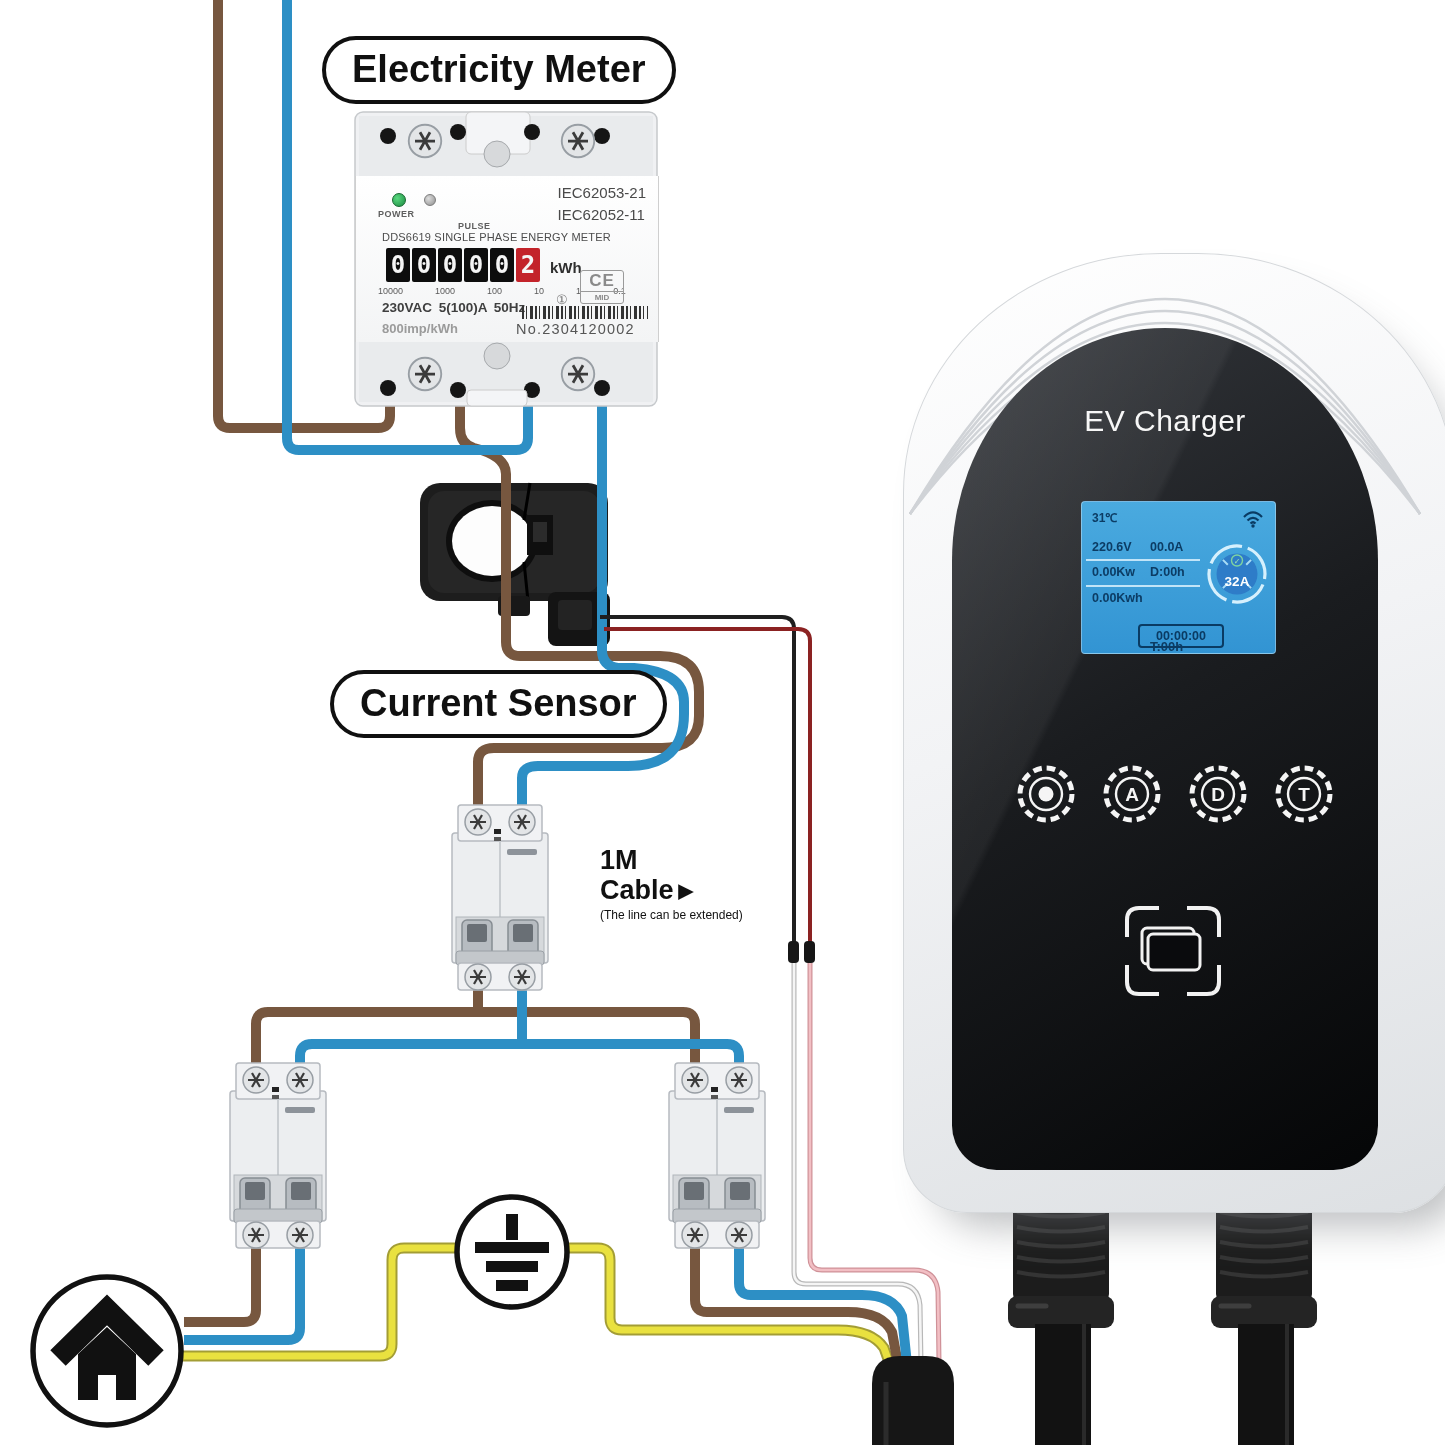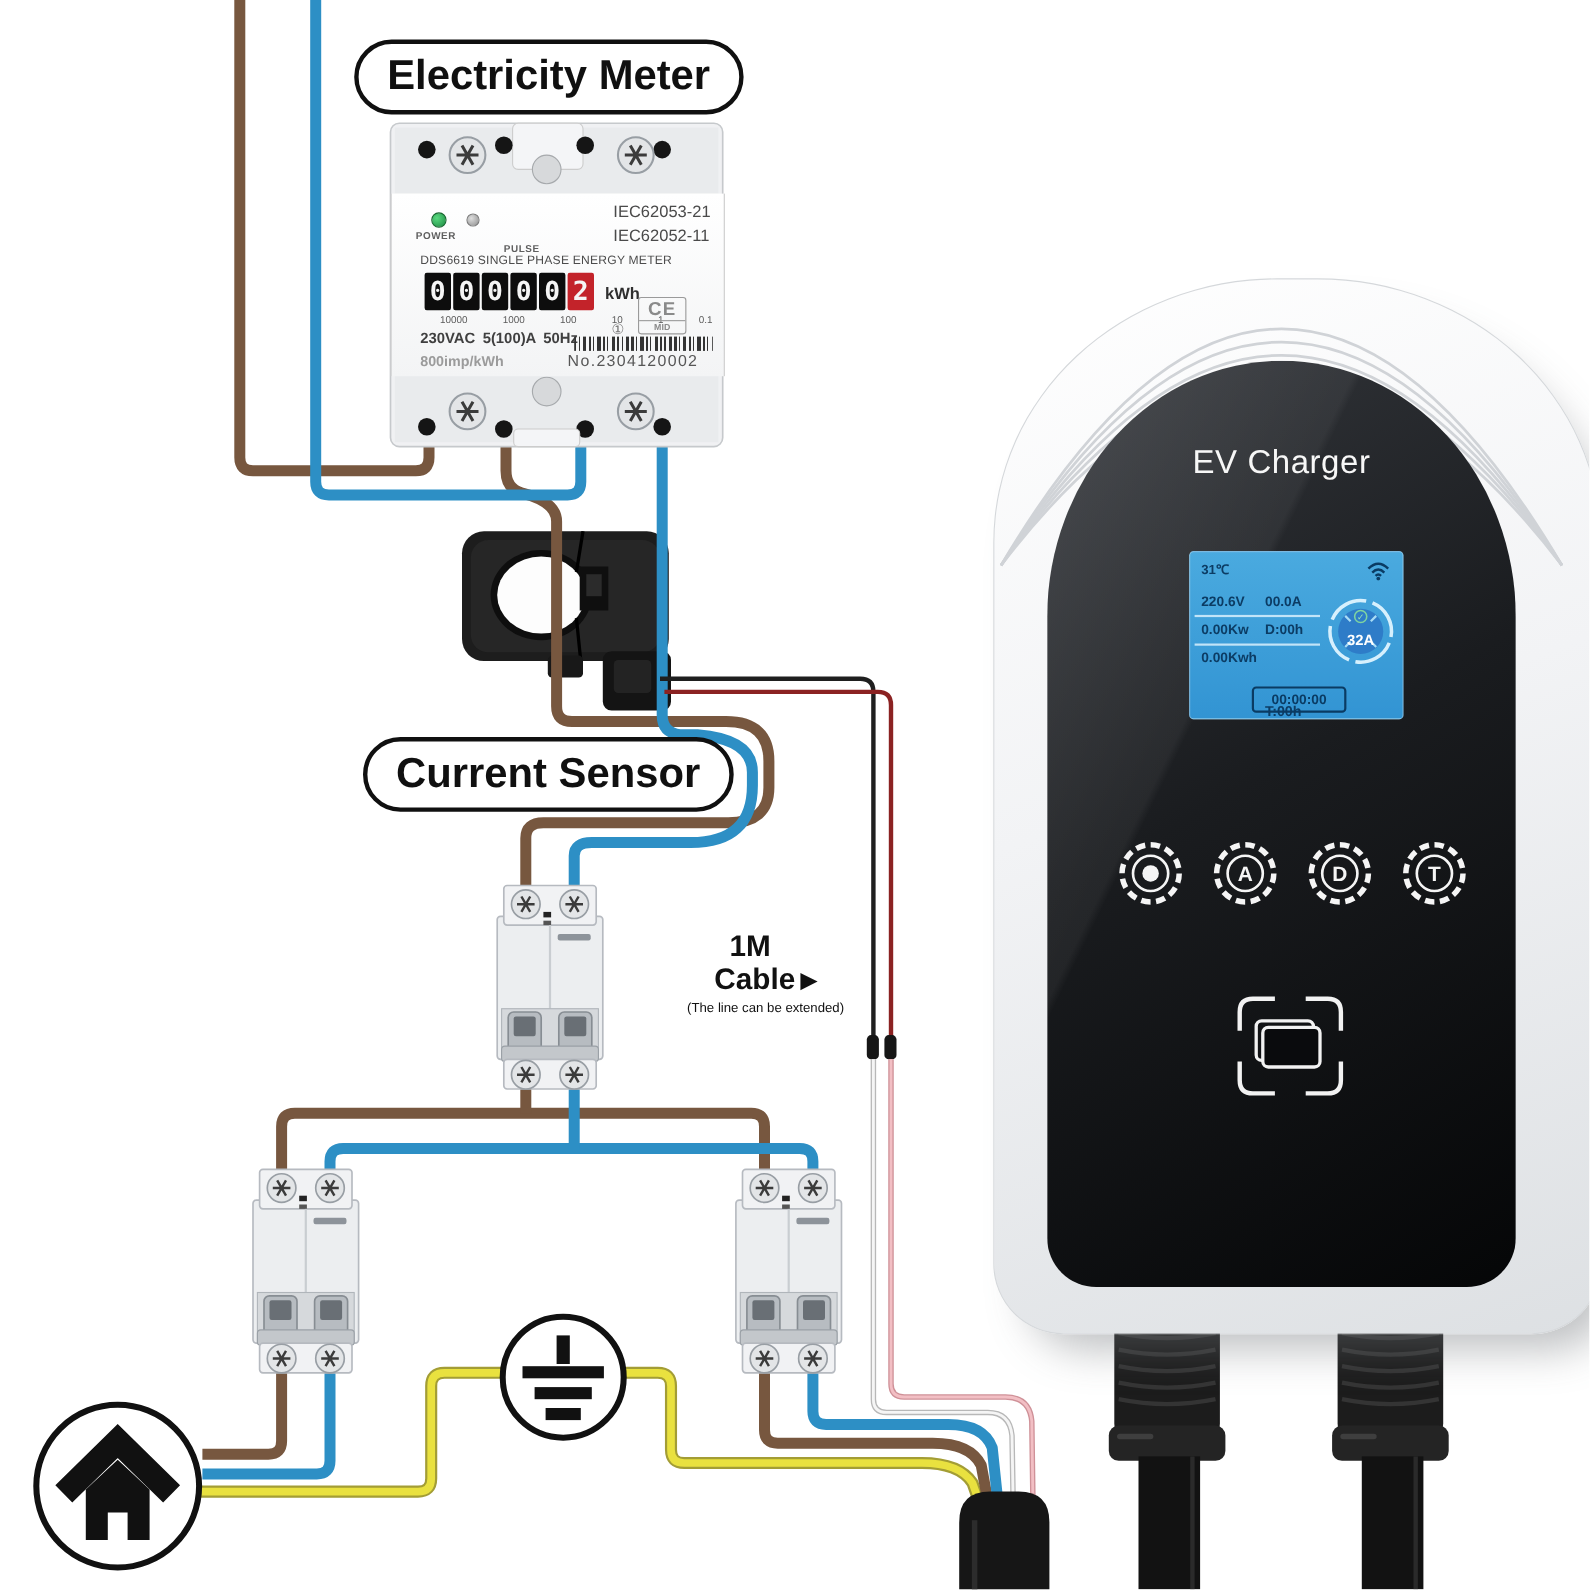--- a/index.html
+++ b/index.html
@@ -20,33 +20,33 @@
             background:radial-gradient(circle at 35% 35%,#ddd,#8f8f8f);border:1px solid #7c7c7c;}
   .meter-small{font-size:9px;color:#5f5f5f;letter-spacing:.5px;font-weight:bold;}
   .iec{font-size:15px;color:#4a4a4a;line-height:22px;}
   .meter-title{font-size:11px;color:#4c4c4c;letter-spacing:.2px;white-space:nowrap;font-weight:500;}
   #counter{left:30px;top:72px;display:flex;align-items:flex-end;}
   .digit{width:24px;height:34px;margin-right:2px;background:#0d0d0d;color:#f5f5f5;
          font-family:"DejaVu Sans Mono",monospace;font-size:24px;font-weight:bold;
          display:flex;align-items:center;justify-content:center;border-radius:2px;}
   .digit.red{background:#c3232a;}
   .kwh{margin-left:8px;font-size:15px;font-weight:bold;color:#2f2f2f;padding-bottom:6px;}
-  #scale-row{left:44px;top:110px;width:156px;display:flex;gap:32px;}
+  #scale-row{left:22px;top:110px;width:156px;display:flex;gap:32px;}
   #scale-row span{width:26px;text-align:center;font-size:9px;color:#5a5a5a;}
   .rating{font-size:13.5px;color:#3f3f3f;font-weight:600;word-spacing:3px;}
   .impulse{font-size:13px;color:#9b9b9b;font-weight:600;}
   .cebox{left:224px;top:94px;width:42px;border:1.5px solid #9a9a9a;border-radius:3px;text-align:center;color:#8a8a8a;}
   .cebox .ce{font-size:17px;font-weight:bold;letter-spacing:1px;line-height:20px;}
   .cebox .mid{font-size:8px;font-weight:bold;border-top:1px solid #9a9a9a;line-height:11px;}
   .circ1{left:200px;top:116px;font-size:13px;color:#777;}
   .barcode{left:166px;top:130px;width:126px;height:13px;
     background:repeating-linear-gradient(90deg,#333 0 2px,transparent 2px 4px,#333 4px 5px,transparent 5px 8px,#333 8px 11px,transparent 11px 13px);}
   .serial{left:160px;top:145px;font-size:14.5px;color:#565656;letter-spacing:1.2px;font-weight:500;}
   
-  #cable-note{left:600px;top:845px;width:192px;text-align:center;color:#111;z-index:3;}
+  #cable-note{left:600px;top:845px;width:192px;text-align:left;color:#111;z-index:3;}
   #cable-note .l1{font-size:27px;font-weight:bold;line-height:30px;padding-right:28px;}
   #cable-note .l2{font-size:27px;font-weight:bold;line-height:30px;}
   #cable-note .arrow{font-size:19px;vertical-align:2px;margin-left:5px;}
   #cable-note .l3{font-size:12px;margin-top:2px;white-space:nowrap;}
   
   #charger-body{left:903px;top:253px;width:522px;height:958px;
     background:linear-gradient(160deg,#ffffff 0%,#f2f3f5 45%,#dde0e3 100%);
     border:1px solid #d5d8db;border-radius:258px 258px 64px 64px / 240px 240px 64px 64px;
     box-shadow:20px 26px 38px -12px rgba(110,115,120,.45);overflow:hidden;padding-left:29px;}
   #ridges{position:absolute;left:0;top:0;}

